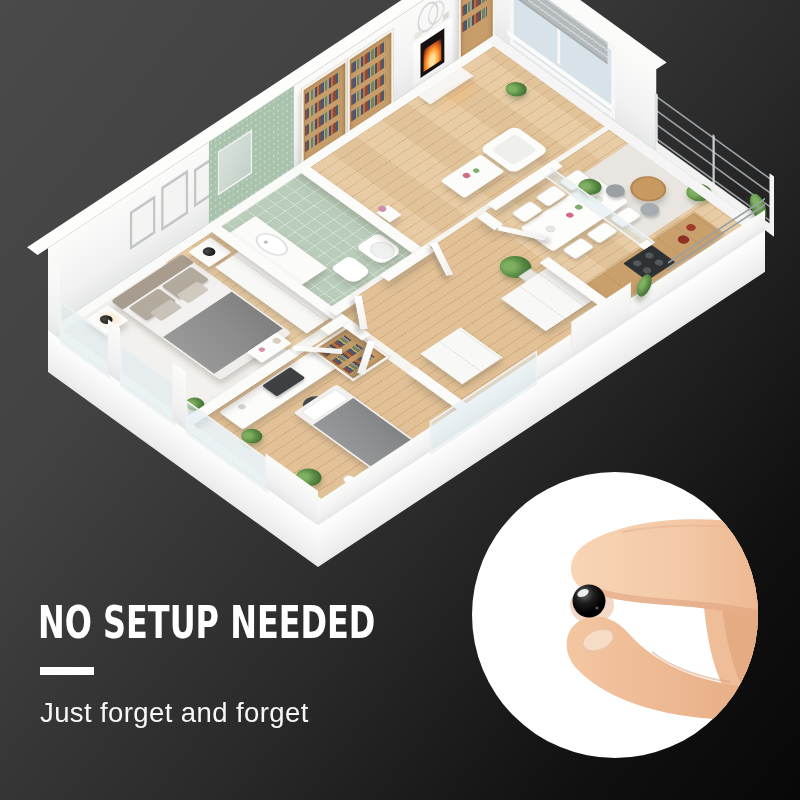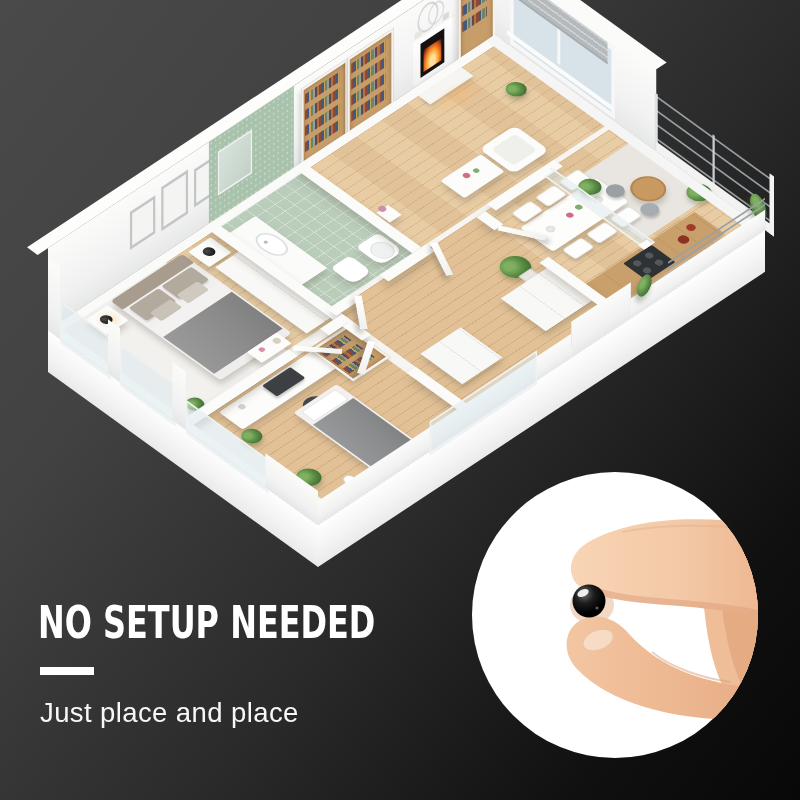--- a/index.html
+++ b/index.html
@@ -277,21 +277,21 @@
     <div class="w-white" style="left:340px;top:-36px;width:80px;height:36px;"></div>
     <div class="w-white" style="left:420px;top:-20px;width:180px;height:20px;"></div>
     <div class="railline" style="left:470px;top:-32px;width:130px;"></div>
     <div class="railline" style="left:470px;top:-26px;width:130px;"></div>
     <div class="plant" style="left:428px;top:-34px;width:20px;height:20px;"></div>
   </div>
 </div>
 
 <div id="headline" class="abs">NO SETUP NEEDED</div>
 <div id="divider" class="abs"></div>
-<div id="subheadline" class="abs">Just place and place</div>
+<div id="subheadline" class="abs">Just forget and forget</div>
 
 <div id="product-circle" class="abs" aria-label="Fingers holding a tiny black ball device inside a white circle">
   <svg width="286" height="286" viewBox="0 0 286 286">
     <defs>
       <linearGradient id="skin1" x1="0" y1="0" x2="1" y2="0">
         <stop offset="0" stop-color="#f8d5b5"></stop>
           <stop offset="0.6" stop-color="#f3c8a6"></stop>
           <stop offset="1" stop-color="#eeb892"></stop>
       </linearGradient>
       <linearGradient id="skin2" x1="0" y1="0" x2="1" y2="0">

